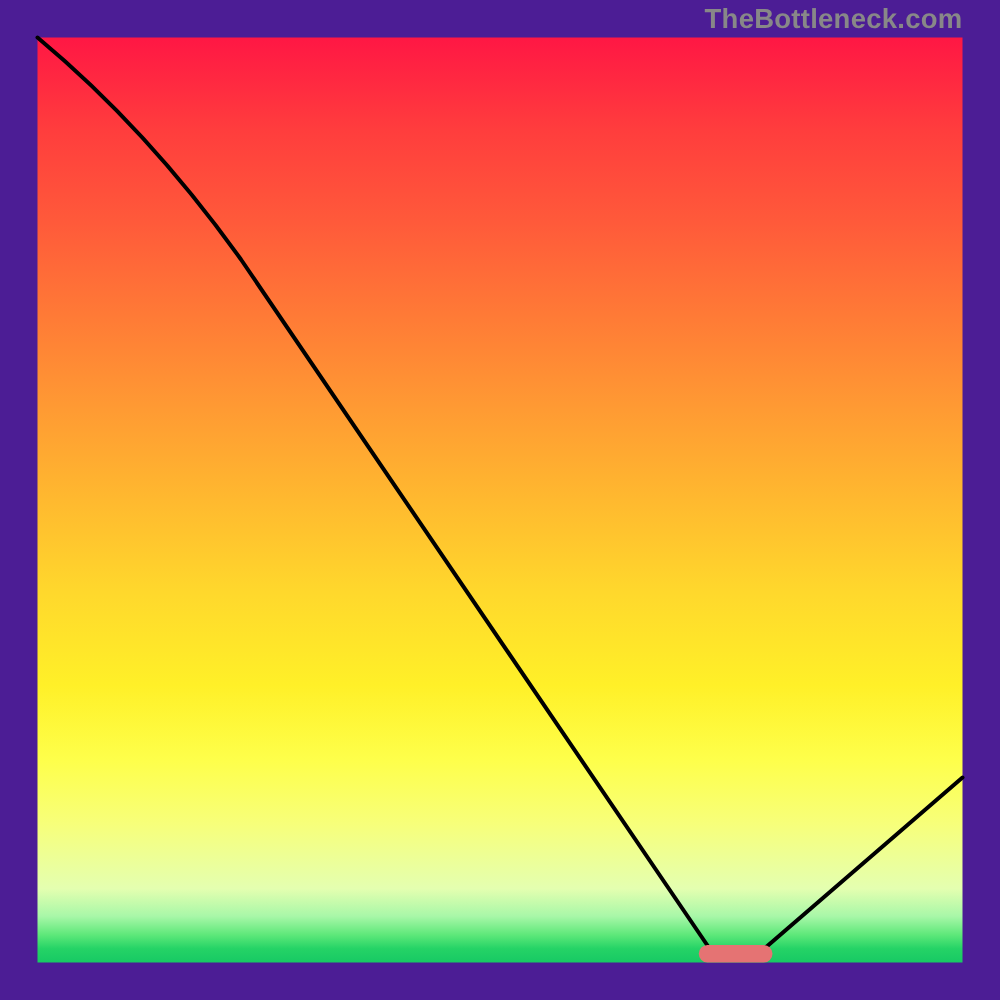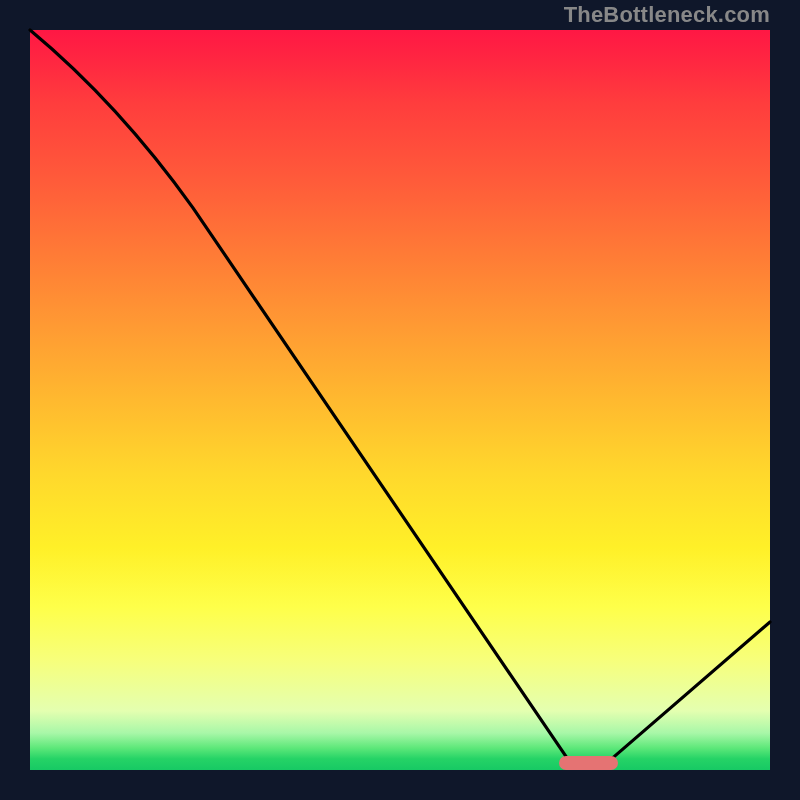--- a/index.html
+++ b/index.html
@@ -9,21 +9,21 @@
     height: 800px;
     background: #000;
     overflow: hidden;
   }
   .frame {
     position: absolute;
     left: 0;
     top: 0;
     width: 800px;
     height: 800px;
-    background: #0f172a;
+    background: #4c1d95;
   }
   .plot-area {
     position: absolute;
     left: 30px;
     top: 30px;
     width: 740px;
     height: 740px;
     background: linear-gradient(to bottom,
       #ff1744 0%,
       #ff3d3d 10%,

